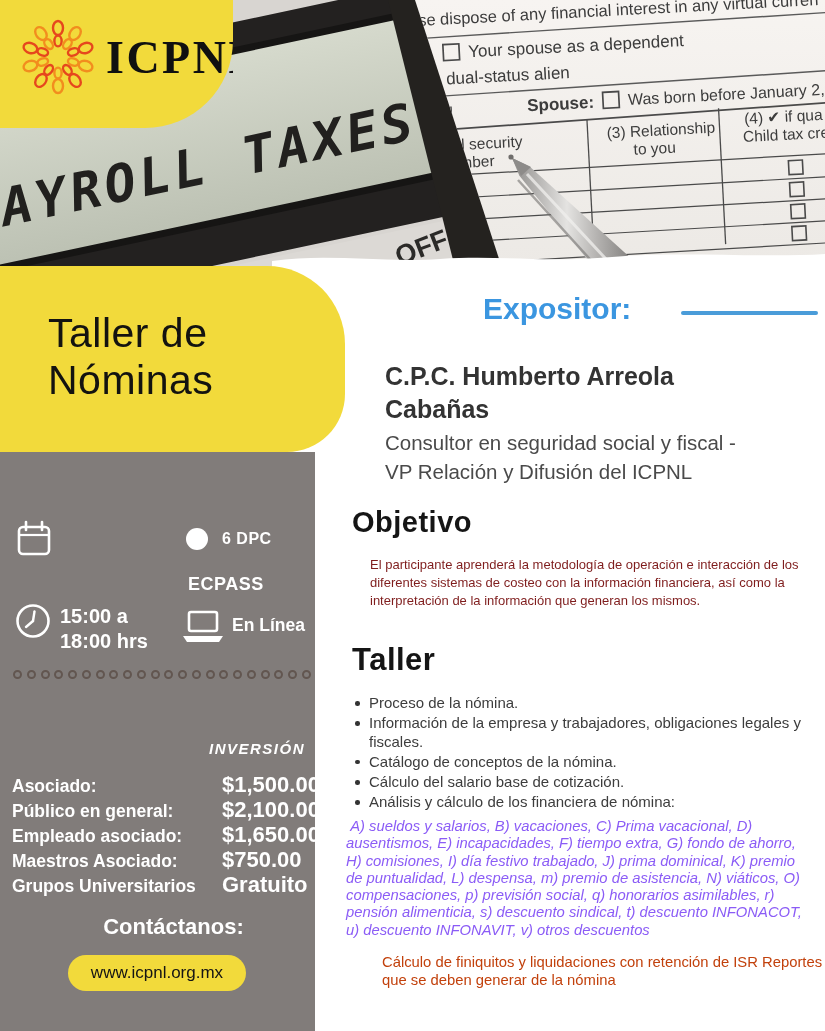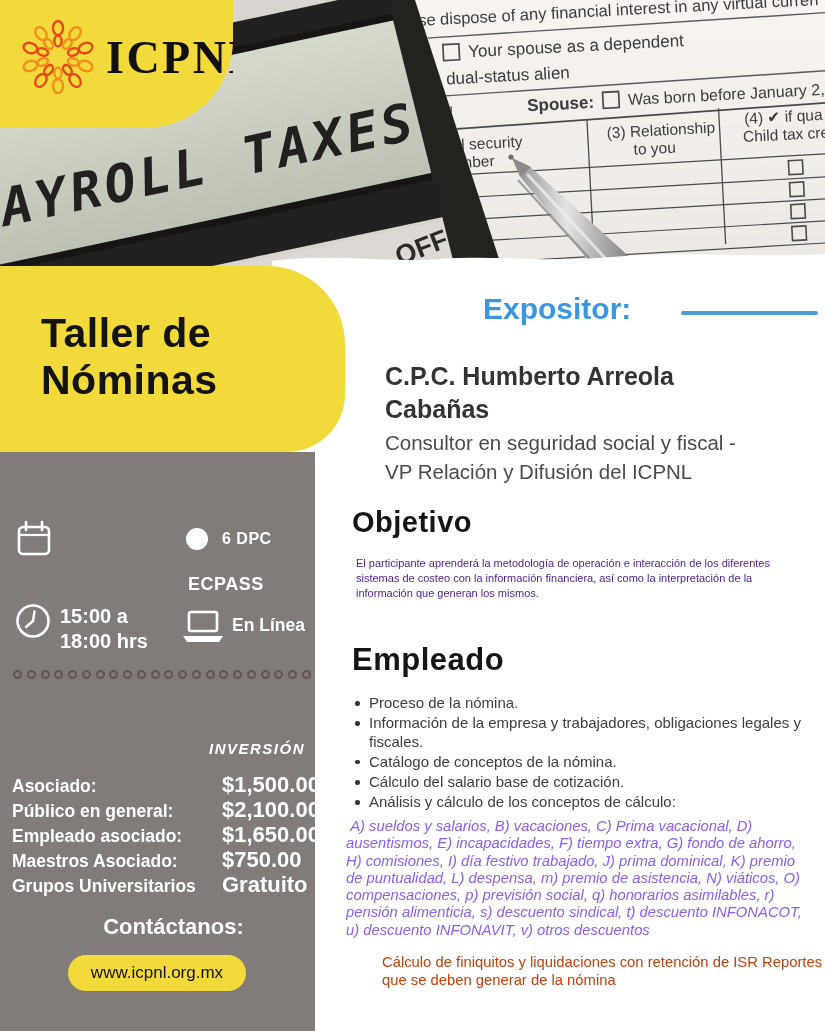--- a/index.html
+++ b/index.html
@@ -15,22 +15,22 @@
   .logo-blob{
     position:absolute;left:0;top:0;width:233px;height:128px;z-index:3;
     background:#F2DA3B;border-radius:0 0 88px 0;
   }
   
   .title-blob{
     position:absolute;left:0;top:266px;width:345px;height:186px;z-index:3;
     background:#F2DA3B;border-radius:0 78px 58px 0;
   }
   .title-blob .title{
-    position:absolute;left:41px;top:44px;width:260px;
-    font-size:41px;line-height:1.15;font-weight:700;color:#131310;letter-spacing:.5px;
+    position:absolute;left:48px;top:44px;width:260px;
+    font-size:41px;line-height:1.15;font-weight:400;color:#131310;letter-spacing:.5px;
   }
   
   .gray-panel{
     position:absolute;left:0;top:452px;width:315px;height:579px;z-index:2;
     background:#817C7A;color:#ffffff;
   }
   .gray-panel .abs{position:absolute;}
   .sched-text{font-weight:700;color:#fff;}
   .date-text{left:62px;top:64px;width:130px;font-size:20px;line-height:1.1;}
   .dpc-circle{left:186px;top:76px;width:22px;height:22px;background:#fff;border-radius:50%;}
@@ -54,21 +54,21 @@
     display:flex;align-items:center;justify-content:center;cursor:pointer;
   }
   .contact-pill span{font-size:17px;color:#141414;}
   
   .right-col .abs{position:absolute;}
   .expositor{left:483px;top:292px;font-size:30px;font-weight:700;color:#3B96E0;z-index:2;}
   .expositor-line{left:681px;top:311px;width:137px;height:4px;border-radius:2px;background:#4A9CD9;z-index:2;}
   .speaker-name{left:385px;top:360px;width:320px;font-size:25px;font-weight:700;color:#333;line-height:1.3;z-index:2;}
   .speaker-role{left:385px;top:428px;width:400px;font-size:20.5px;color:#4a4a4a;line-height:1.42;white-space:pre-line;z-index:2;}
   .objetivo-h{left:352px;top:506px;font-size:29px;font-weight:800;color:#151515;letter-spacing:.5px;z-index:2;}
-  .objetivo-body{left:356px;top:556px;width:452px;font-size:11px;color:#4c1d95;line-height:1.38;z-index:2;}
+  .objetivo-body{left:370px;top:556px;width:452px;font-size:13px;color:#7f1d1d;line-height:1.38;z-index:2;}
   .temario-h{left:352px;top:642px;font-size:31px;font-weight:800;color:#151515;letter-spacing:.5px;z-index:2;}
   .temario-list{left:352px;top:694px;width:458px;margin:0;padding:0;list-style:none;z-index:2;}
   .temario-list li{
     position:relative;padding-left:17px;font-size:15px;color:#3d3d3d;line-height:1.22;margin-bottom:2px;
   }
   .temario-list li::before{
     content:'';position:absolute;left:3px;top:7px;width:4.5px;height:4.5px;border-radius:50%;background:#333;
   }
   .temario-detail{left:346px;top:818px;width:464px;font-size:14.8px;color:#8b5cf6;line-height:1.17;white-space:pre-wrap;z-index:2;font-style:italic;}
   .temario-footer{left:346px;top:954px;width:464px;font-size:14.8px;color:#c2410c;line-height:1.2;z-index:2;margin-left:36px;}
@@ -296,24 +296,24 @@
   <div class="abs expositor" style="position:absolute;">Expositor:</div>
   <div class="abs expositor-line" style="position:absolute;"></div>
 
   <div class="abs speaker-name" style="position:absolute;">C.P.C. Humberto Arreola Cabañas</div>
   <div class="abs speaker-role" style="position:absolute;">Consultor en seguridad social y fiscal -
 VP Relación y Difusión del ICPNL</div>
 
   <div class="abs objetivo-h" style="position:absolute;">Objetivo</div>
   <div class="abs objetivo-body" style="position:absolute;">El participante aprenderá la metodología de operación e interacción de los diferentes sistemas de costeo con la información financiera, así como la interpretación de la información que generan los mismos.</div>
 
-  <div class="abs temario-h" style="position:absolute;">Empleado</div>
+  <div class="abs temario-h" style="position:absolute;">Taller</div>
   <ul class="abs temario-list" style="position:absolute;">
       <li>Proceso de la nómina.</li>
       <li>Información de la empresa y trabajadores, obligaciones legales y fiscales.</li>
       <li>Catálogo de conceptos de la nómina.</li>
       <li> Cálculo del salario base de cotización.</li>
-      <li> Análisis y cálculo de los conceptos de cálculo:</li>
+      <li> Análisis y cálculo de los financiera de nómina:</li>
     </ul>
 
   <div class="abs temario-detail" style="position:absolute;"> A) sueldos y salarios, B) vacaciones, C) Prima vacacional, D) ausentismos, E) incapacidades, F) tiempo extra, G) fondo de ahorro, H) comisiones, I) día festivo trabajado, J) prima dominical, K) premio de puntualidad, L) despensa, m) premio de asistencia, N) viáticos, O) compensaciones, p) previsión social, q) honorarios asimilables, r) pensión alimenticia, s) descuento sindical, t) descuento INFONACOT, u) descuento INFONAVIT, v) otros descuentos</div>
   <div class="abs temario-footer" style="position:absolute;">Cálculo de finiquitos y liquidaciones con retención de ISR Reportes que se deben generar de la nómina</div>
 </div>
 
 </body></html>

